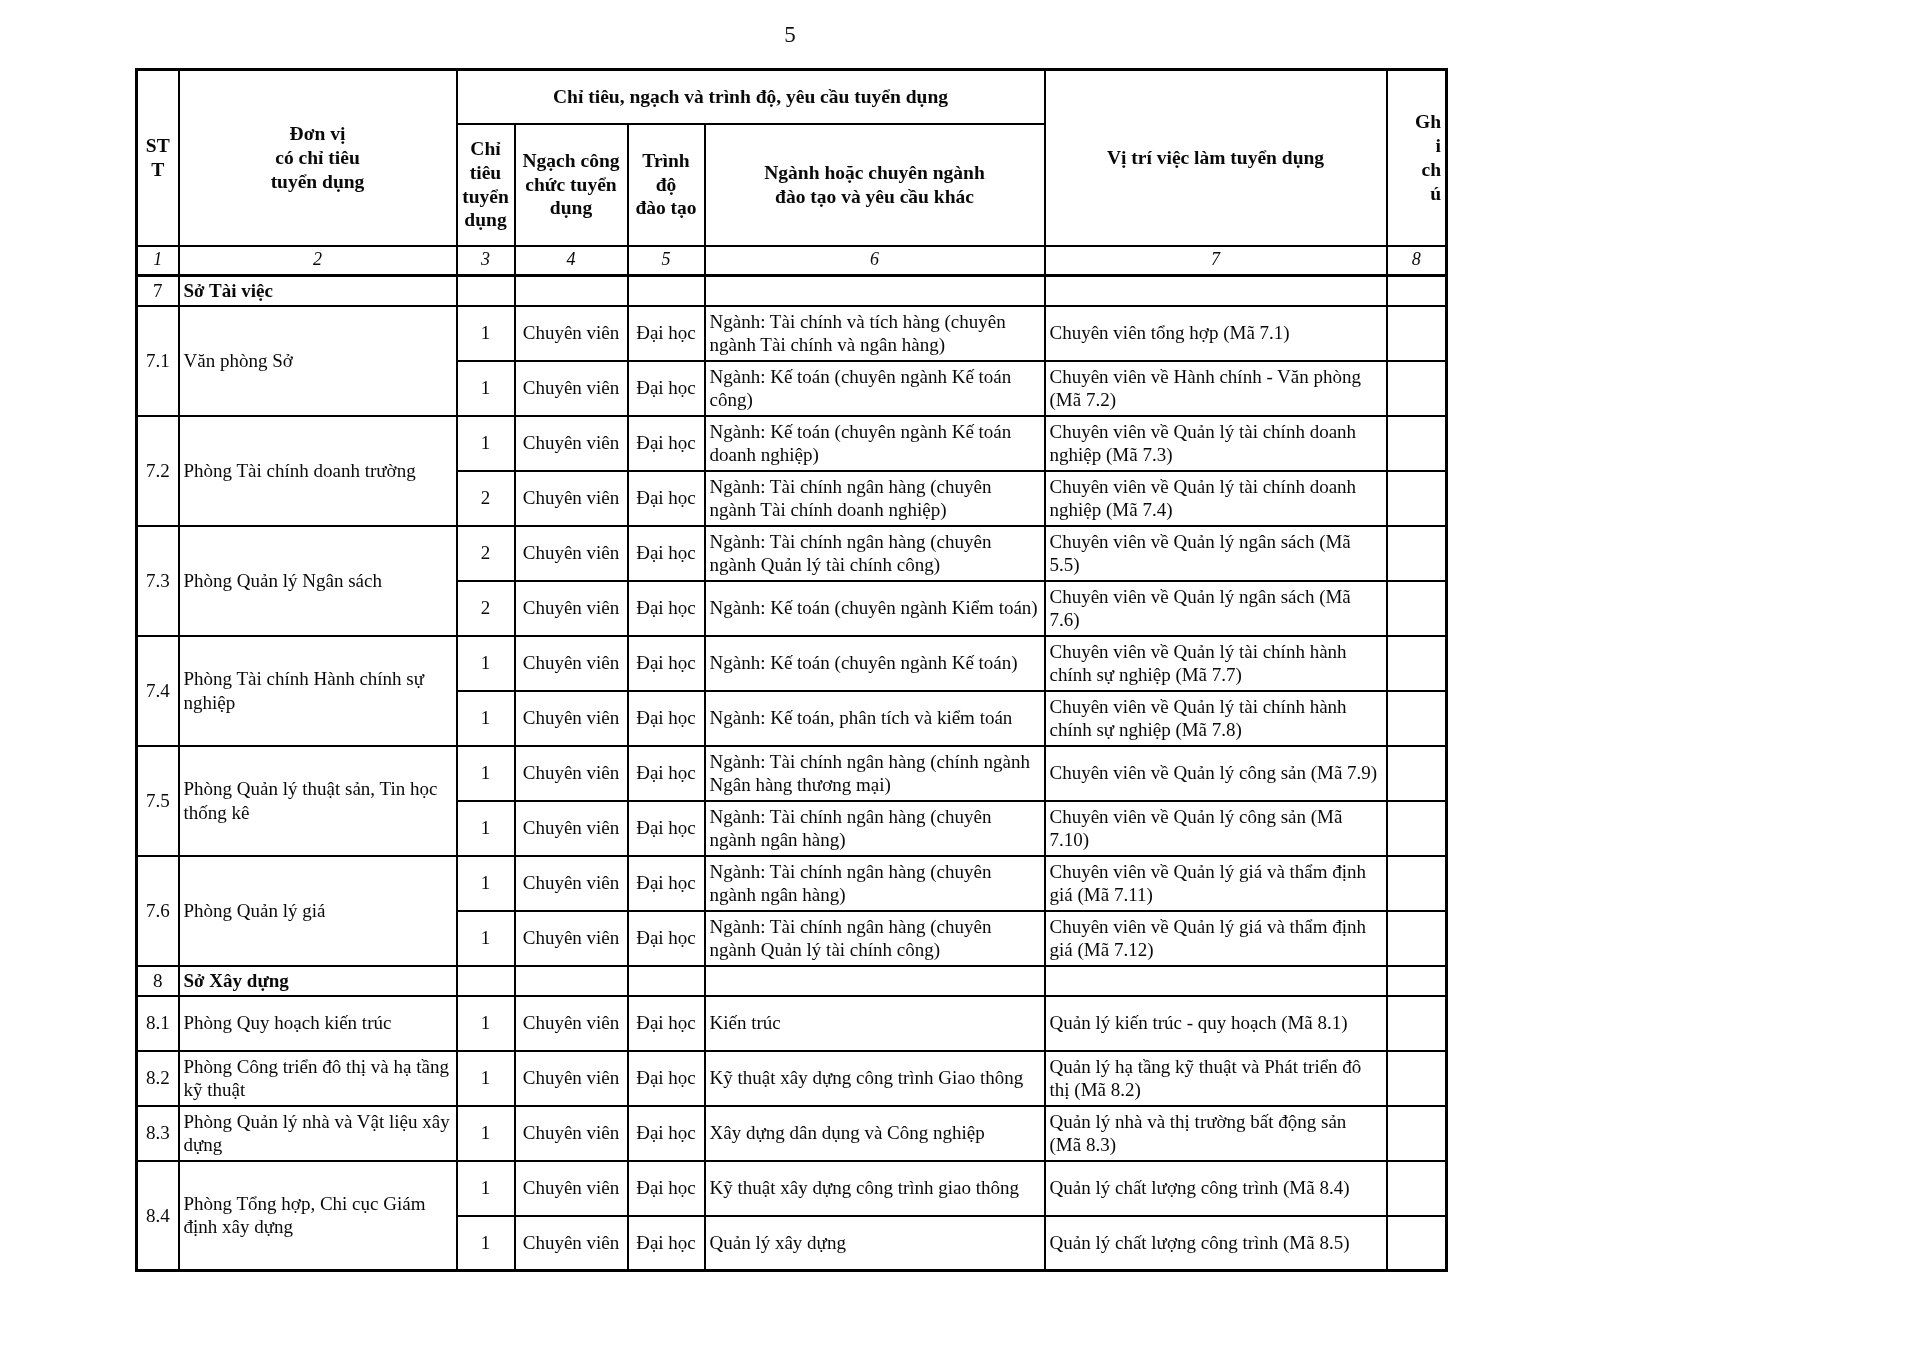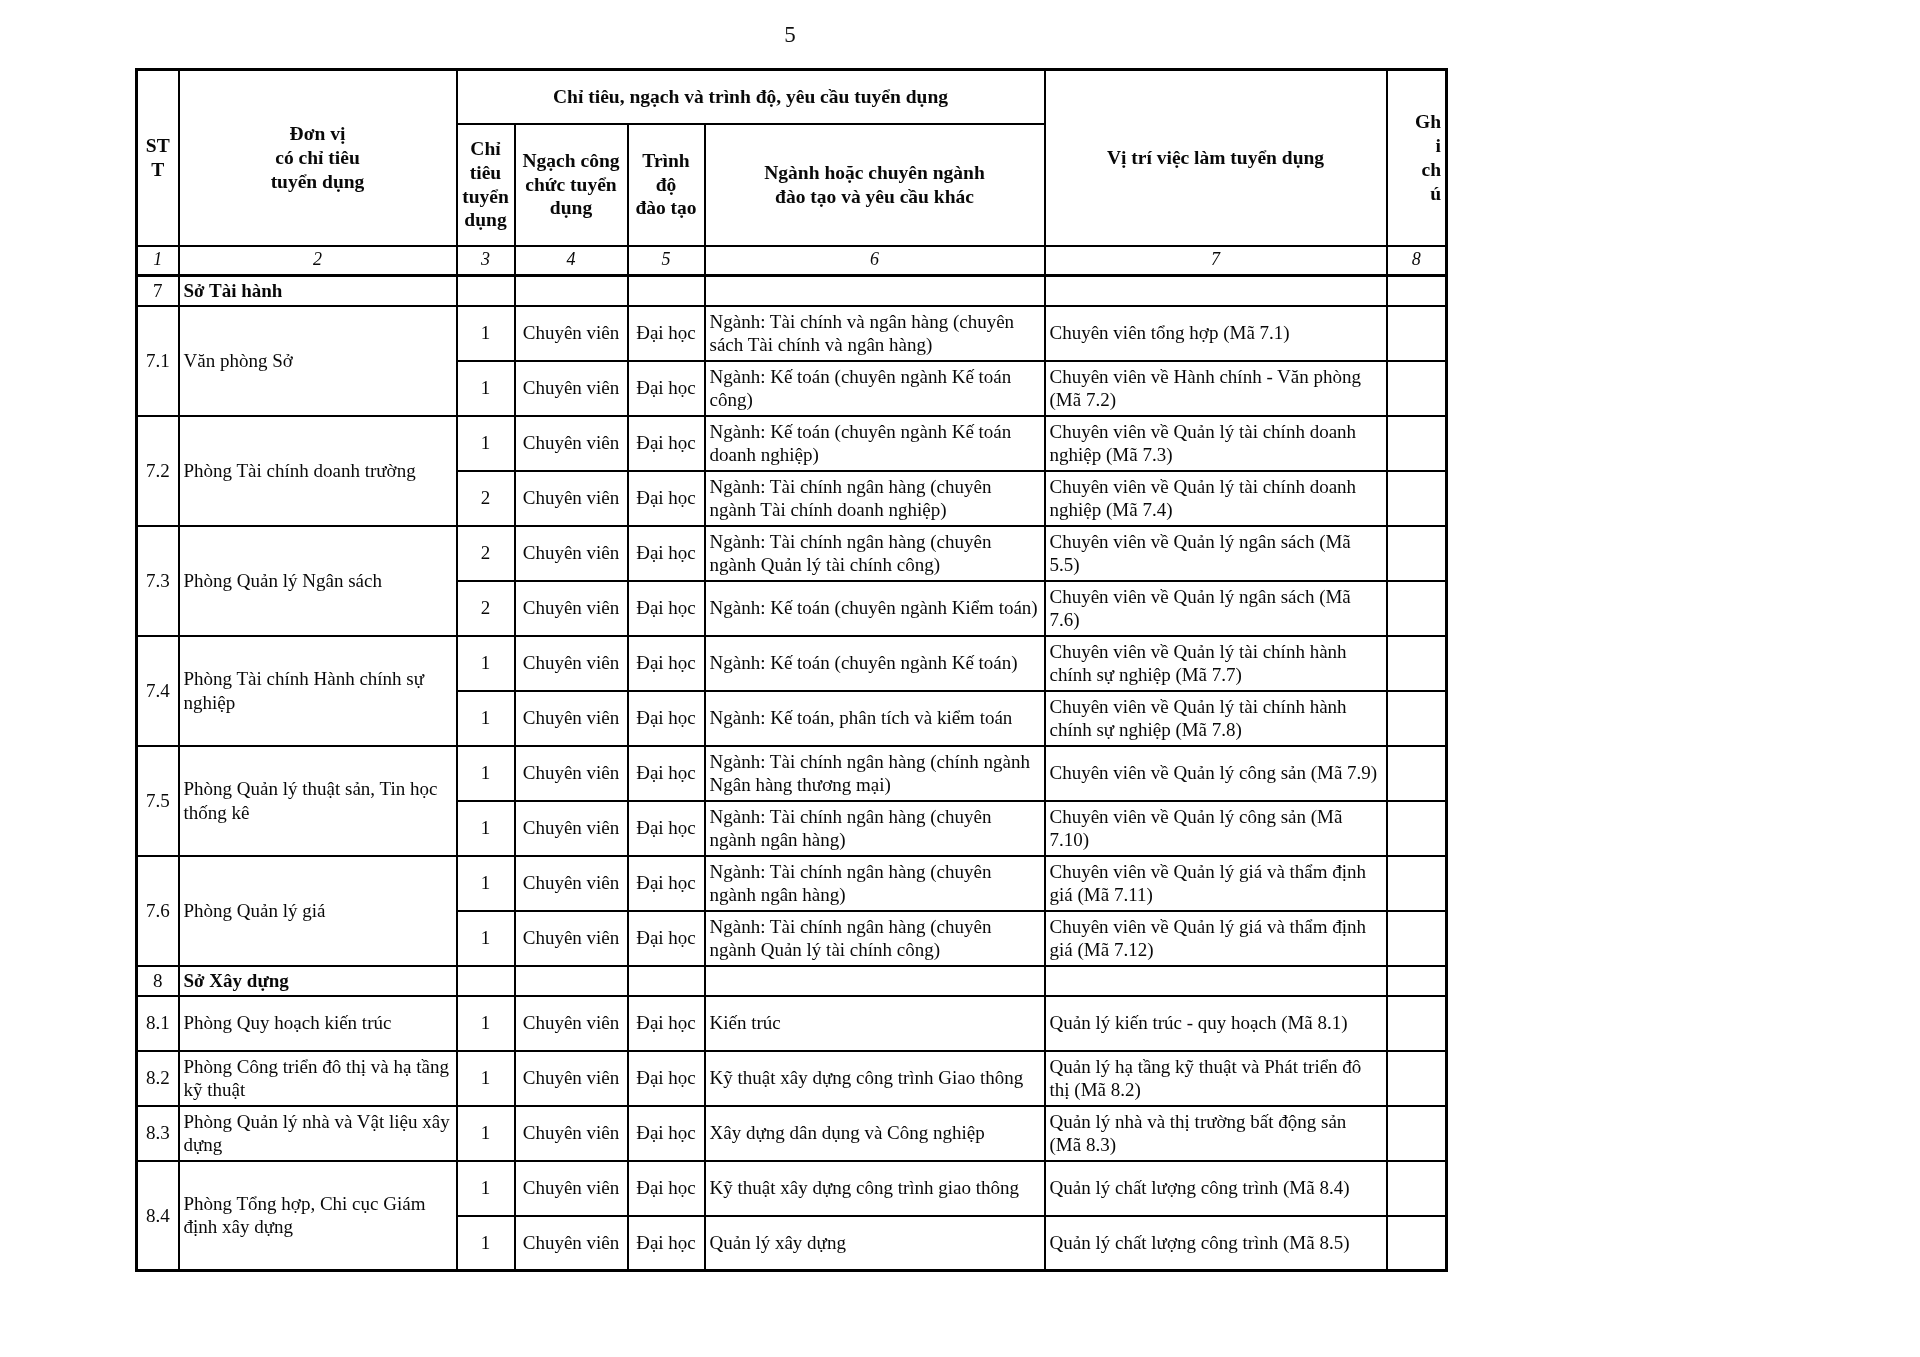--- a/index.html
+++ b/index.html
@@ -71,36 +71,36 @@
         <td>3</td>
         <td>4</td>
         <td>5</td>
         <td>6</td>
         <td>7</td>
         <td>8</td>
       </tr>
 
       <tr class="section">
         <td class="stt">7</td>
-        <td class="sec-name">Sở Tài hành</td>
+        <td class="sec-name">Sở Tài việc</td>
         <td></td>
           <td></td>
         <td></td>
           <td></td>
         <td></td>
           <td></td>
       </tr>
 
       <tr class="data">
         <td class="stt" rowspan="2">7.1</td>
         <td class="l" rowspan="2">Văn phòng Sở</td>
         <td class="c">1</td>
         <td class="c">Chuyên viên</td>
         <td class="c">Đại học</td>
-        <td class="l">Ngành: Tài chính và ngân hàng (chuyên sách Tài chính và ngân hàng)</td>
+        <td class="l">Ngành: Tài chính và tích hàng (chuyên ngành Tài chính và ngân hàng)</td>
         <td class="l">Chuyên viên tổng hợp (Mã 7.1)</td>
         <td></td>
       </tr>
       <tr class="data">
         <td class="c">1</td>
         <td class="c">Chuyên viên</td>
         <td class="c">Đại học</td>
         <td class="l">Ngành: Kế toán (chuyên ngành Kế toán công)</td>
         <td class="l">Chuyên viên về Hành chính - Văn phòng (Mã 7.2)</td>
         <td></td>

